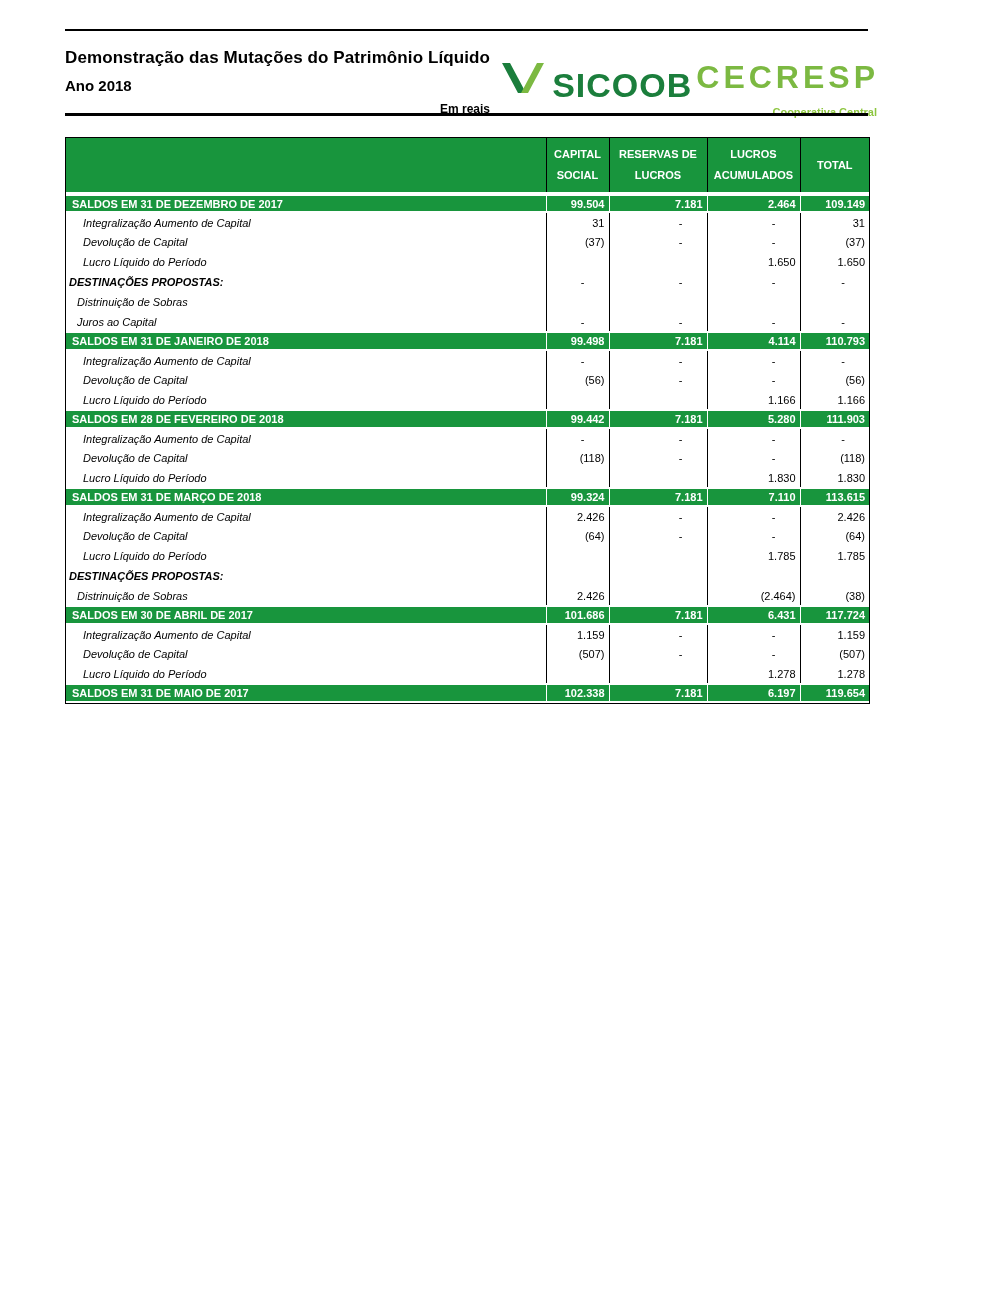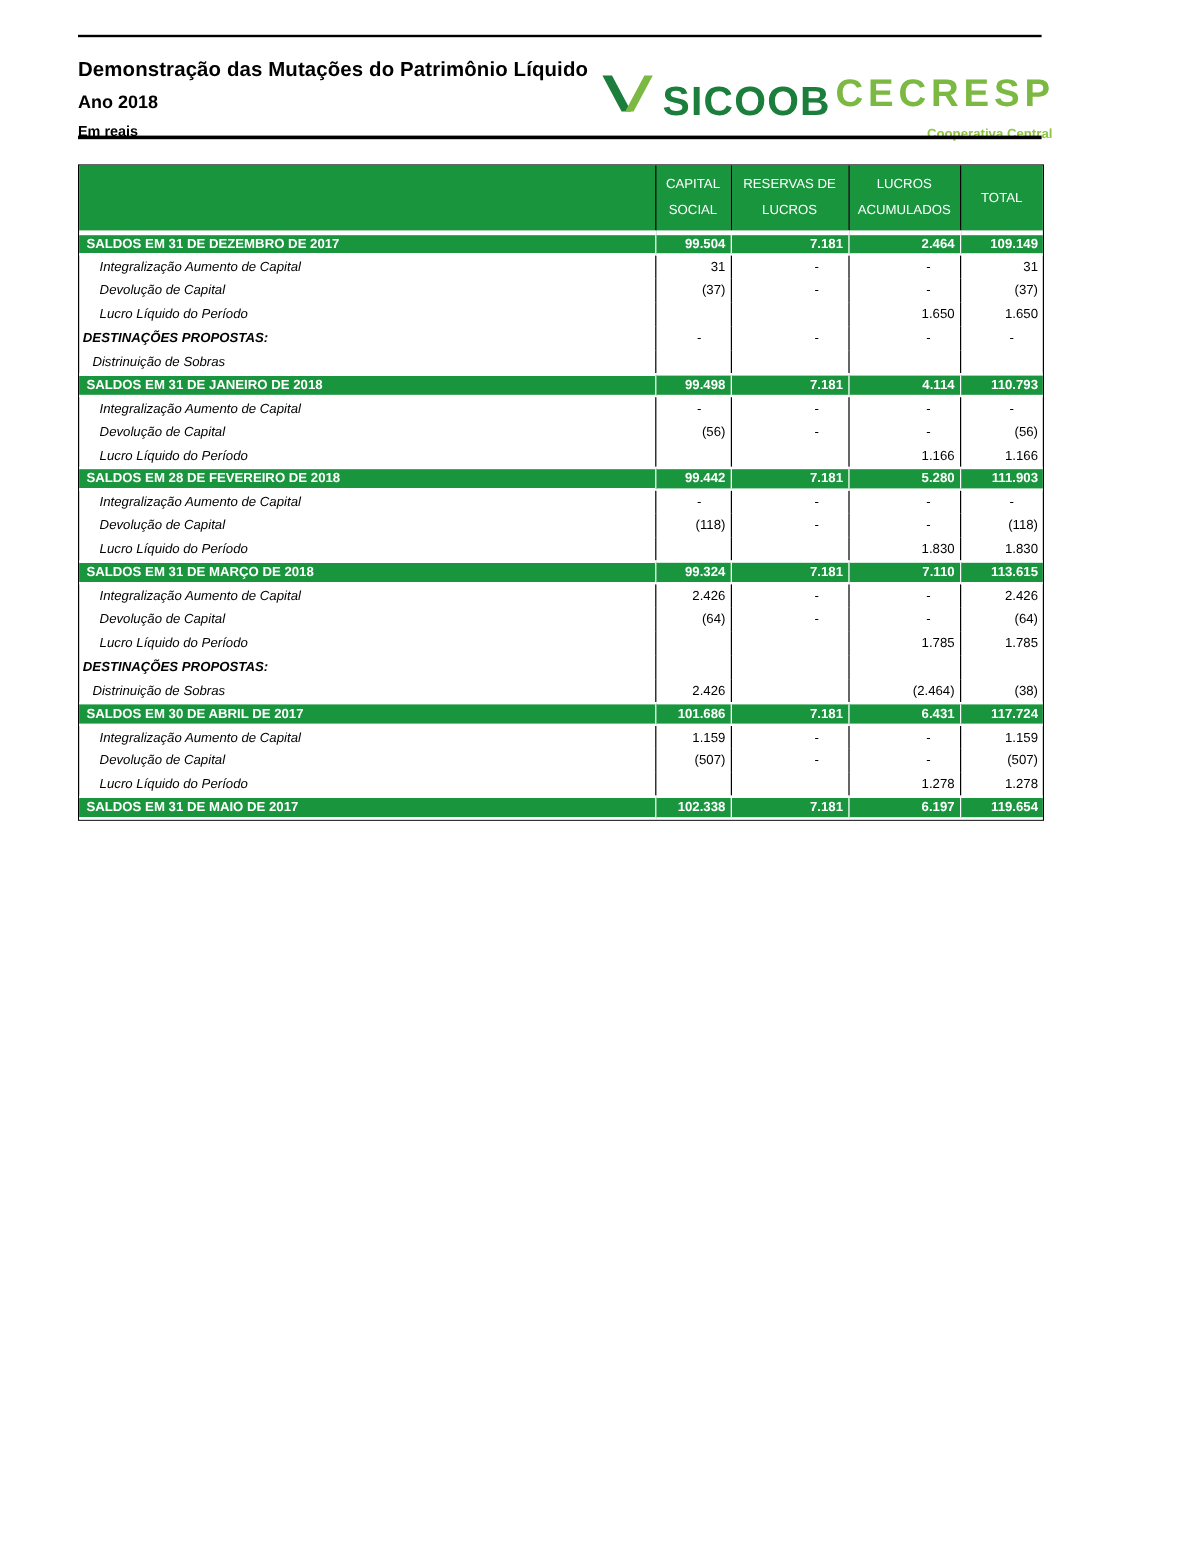--- a/index.html
+++ b/index.html
@@ -13,35 +13,35 @@
   body{font-family:"Liberation Sans",sans-serif;color:#000;}
   .page{position:relative;width:959px;height:1294px;background:#fff;overflow:hidden;}
 
   .rule{position:absolute;left:65px;width:803px;background:#000;}
   .rule-top{top:29px;height:2px;}
   .rule-bottom{top:113px;height:3px;}
 
   .titles{position:absolute;left:65px;top:48px;}
   .title{font-size:17px;font-weight:bold;letter-spacing:.1px;}
   .year{font-size:15px;font-weight:bold;margin-top:9px;}
-  .unit{font-size:12px;font-weight:bold;margin-top:8px;}
+  .unit{font-size:12px;font-weight:bold;margin-top:8px;text-align:right;}
 
   .logo{position:absolute;right:80px;top:50px;text-align:right;}
   .logo-row{display:flex;align-items:center;justify-content:flex-end;gap:4px;}
   .logo-icon{display:inline-flex;margin-right:2px;}
   .logo-icon .p1{fill:var(--sicoob-green);}
   .logo-icon .p2{fill:var(--cecresp-green);}
   .brand1{font-size:34px;font-weight:bold;color:var(--sicoob-green);letter-spacing:1px;margin-top:16px;}
   .brand2{font-size:32px;font-weight:bold;color:var(--cecresp-green);letter-spacing:4px;}
   .tagline{font-size:11px;font-weight:bold;color:var(--tagline-green);margin-top:1px;padding-right:2px;}
 
   .table-wrap{position:absolute;left:65px;top:137px;width:805px;border:1px solid #000;}
   table{width:100%;border-collapse:collapse;table-layout:fixed;font-size:11px;}
 
-  th{background:var(--table-green);color:#fff;font-weight:normal;font-size:11px;
+  th{background:var(--table-green);color:#fff;font-weight:bold;font-size:11px;
      height:56px;vertical-align:middle;text-align:center;line-height:21px;
      border-bottom:4px solid #fff;border-left:1px solid #000;padding:0 3px;}
   th:first-child{border-left:none;}
 
   tr.detail td{height:20px;border-left:1px solid #000;vertical-align:middle;}
   tr.detail td:first-child{border-left:none;font-style:italic;}
   tr.saldo td{background:var(--table-green);color:#fff;font-weight:bold;height:18px;
      border-top:2px solid #fff;border-bottom:2px solid #fff;border-left:1px solid #fff;
      vertical-align:middle;}
   tr.saldo td:first-child{border-left:none;padding-left:6px;}
@@ -136,20 +136,27 @@
             <td class="num dash">-</td>
             <td class="num dash">-</td>
           </tr>
           <tr class="detail">
             <td class="lbl ind1">Distrinuição de Sobras</td>
             <td class="num"></td>
             <td class="num"></td>
             <td class="num"></td>
             <td class="num"></td>
           </tr>
+          <tr class="detail">
+            <td class="lbl ind1">Juros ao Capital</td>
+            <td class="num dash">-</td>
+            <td class="num dash">-</td>
+            <td class="num dash">-</td>
+            <td class="num dash">-</td>
+          </tr>
           <tr class="saldo">
             <td class="lbl">SALDOS EM 31 DE JANEIRO DE 2018</td>
             <td class="num">99.498</td>
             <td class="num">7.181</td>
             <td class="num">4.114</td>
             <td class="num">110.793</td>
           </tr>
           <tr class="detail">
             <td class="lbl ind2">Integralização Aumento de Capital</td>
             <td class="num dash">-</td>

